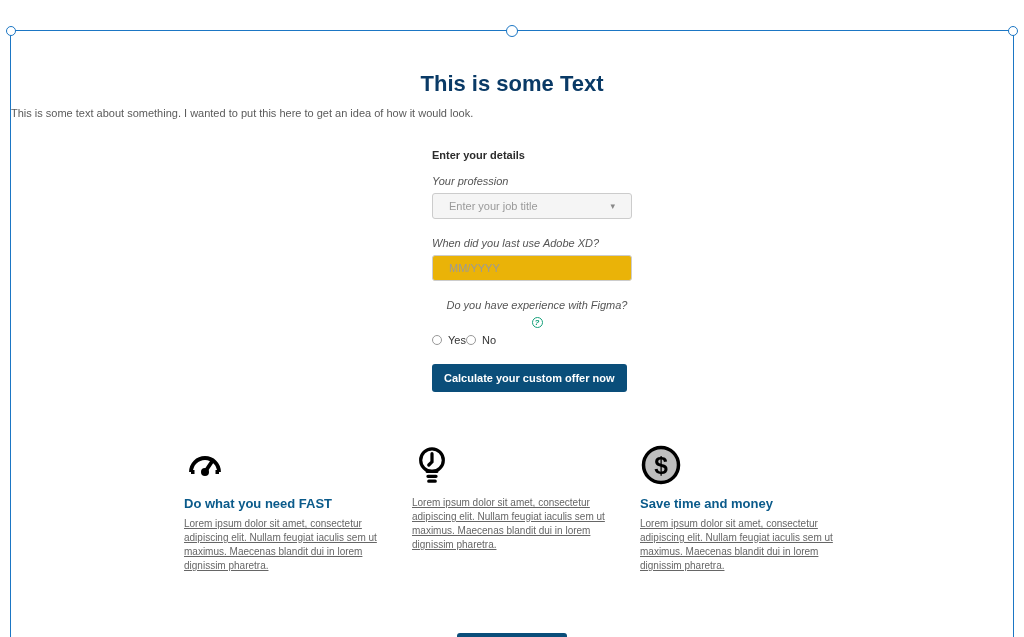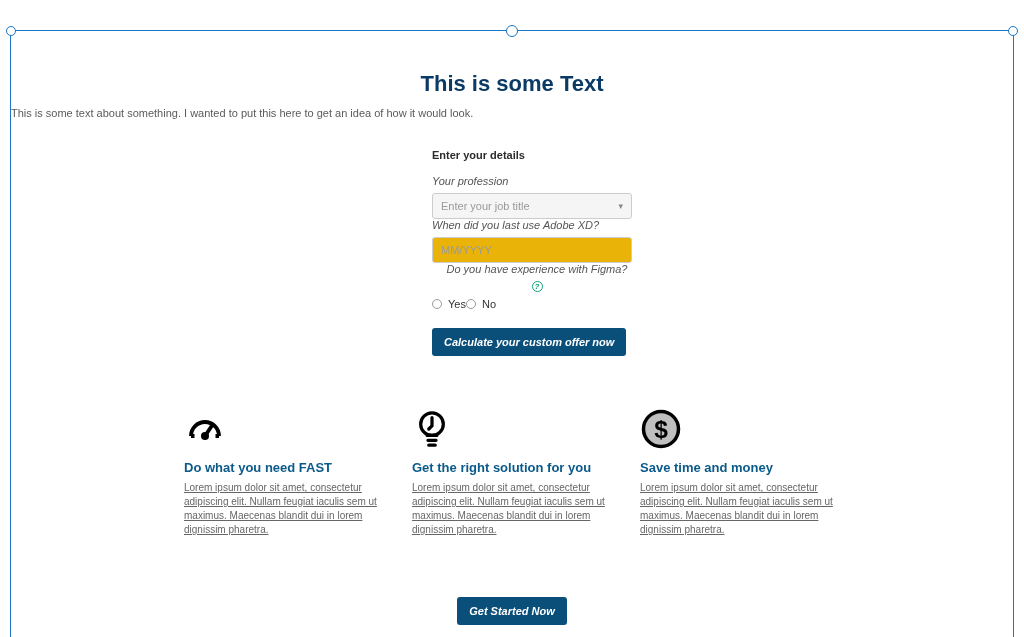--- a/index.html
+++ b/index.html
@@ -52,24 +52,25 @@
     font-style: italic;
   }
   .select-box, .text-input {
     width: 200px;
     height: 26px;
     border: 1px solid #ccc;
     border-radius: 3px;
     background: #f5f5f5;
     font-size: 11px;
     color: #9a9a9a;
-    padding: 0 8px;
+    padding: 0 16px;
     display: flex;
     align-items: center;
     justify-content: space-between;
+    margin-bottom: 18px;
   }
   .text-input { background: #eab308; color:#9a9a9a; }
   .text-input input {
     border:none; outline:none; width:100%; font-size:11px; color:#333; background:transparent;
   }
   .text-input input::placeholder { color:#9a9a9a; }
   .chev { font-size: 9px; color:#888; }
   .radio-row {
     display:flex; margin-bottom: 18px; margin-top:6px;
   }
@@ -88,21 +89,20 @@
   .btn {
     display:inline-block;
     background:#0a4e7a;
     color:#fff;
     font-size:11px;
     font-weight:600;
     padding: 8px 12px;
     border-radius:3px;
     border:none;
     cursor:pointer;
-    font-style:italic;
   }
   .features {
     display:flex;
     justify-content:center;
     gap: 28px;
     padding: 0 40px 30px;
   }
   .feature {
     width: 200px;
   }
@@ -186,21 +186,20 @@
       </div>
 
       <div class="feature">
         <div class="feat-icon">
           <svg width="40" height="42" viewBox="0 0 24 26" fill="none" stroke="#000" stroke-width="2">
             <circle cx="12" cy="10" r="7"></circle>
             <path d="M9 17h6 M9.5 20h5 M10 23h4" stroke-linecap="round"></path>
             <path d="M12 6v5l-2 2" stroke-linecap="round"></path>
           </svg>
         </div>
-        <div class="feat-title">Get the right solution for you</div>
         <div class="feat-body">Lorem ipsum dolor sit amet, consectetur adipiscing elit. Nullam feugiat iaculis sem ut maximus. Maecenas blandit dui in lorem dignissim pharetra.</div>
       </div>
 
       <div class="feature">
         <div class="feat-icon">
           <svg width="42" height="42" viewBox="0 0 24 24">
             <circle cx="12" cy="12" r="10" fill="#bfbfbf" stroke="#000" stroke-width="2"></circle>
             <text x="12" y="17" text-anchor="middle" font-size="14" font-weight="700" fill="#000">$</text>
           </svg>
         </div>

